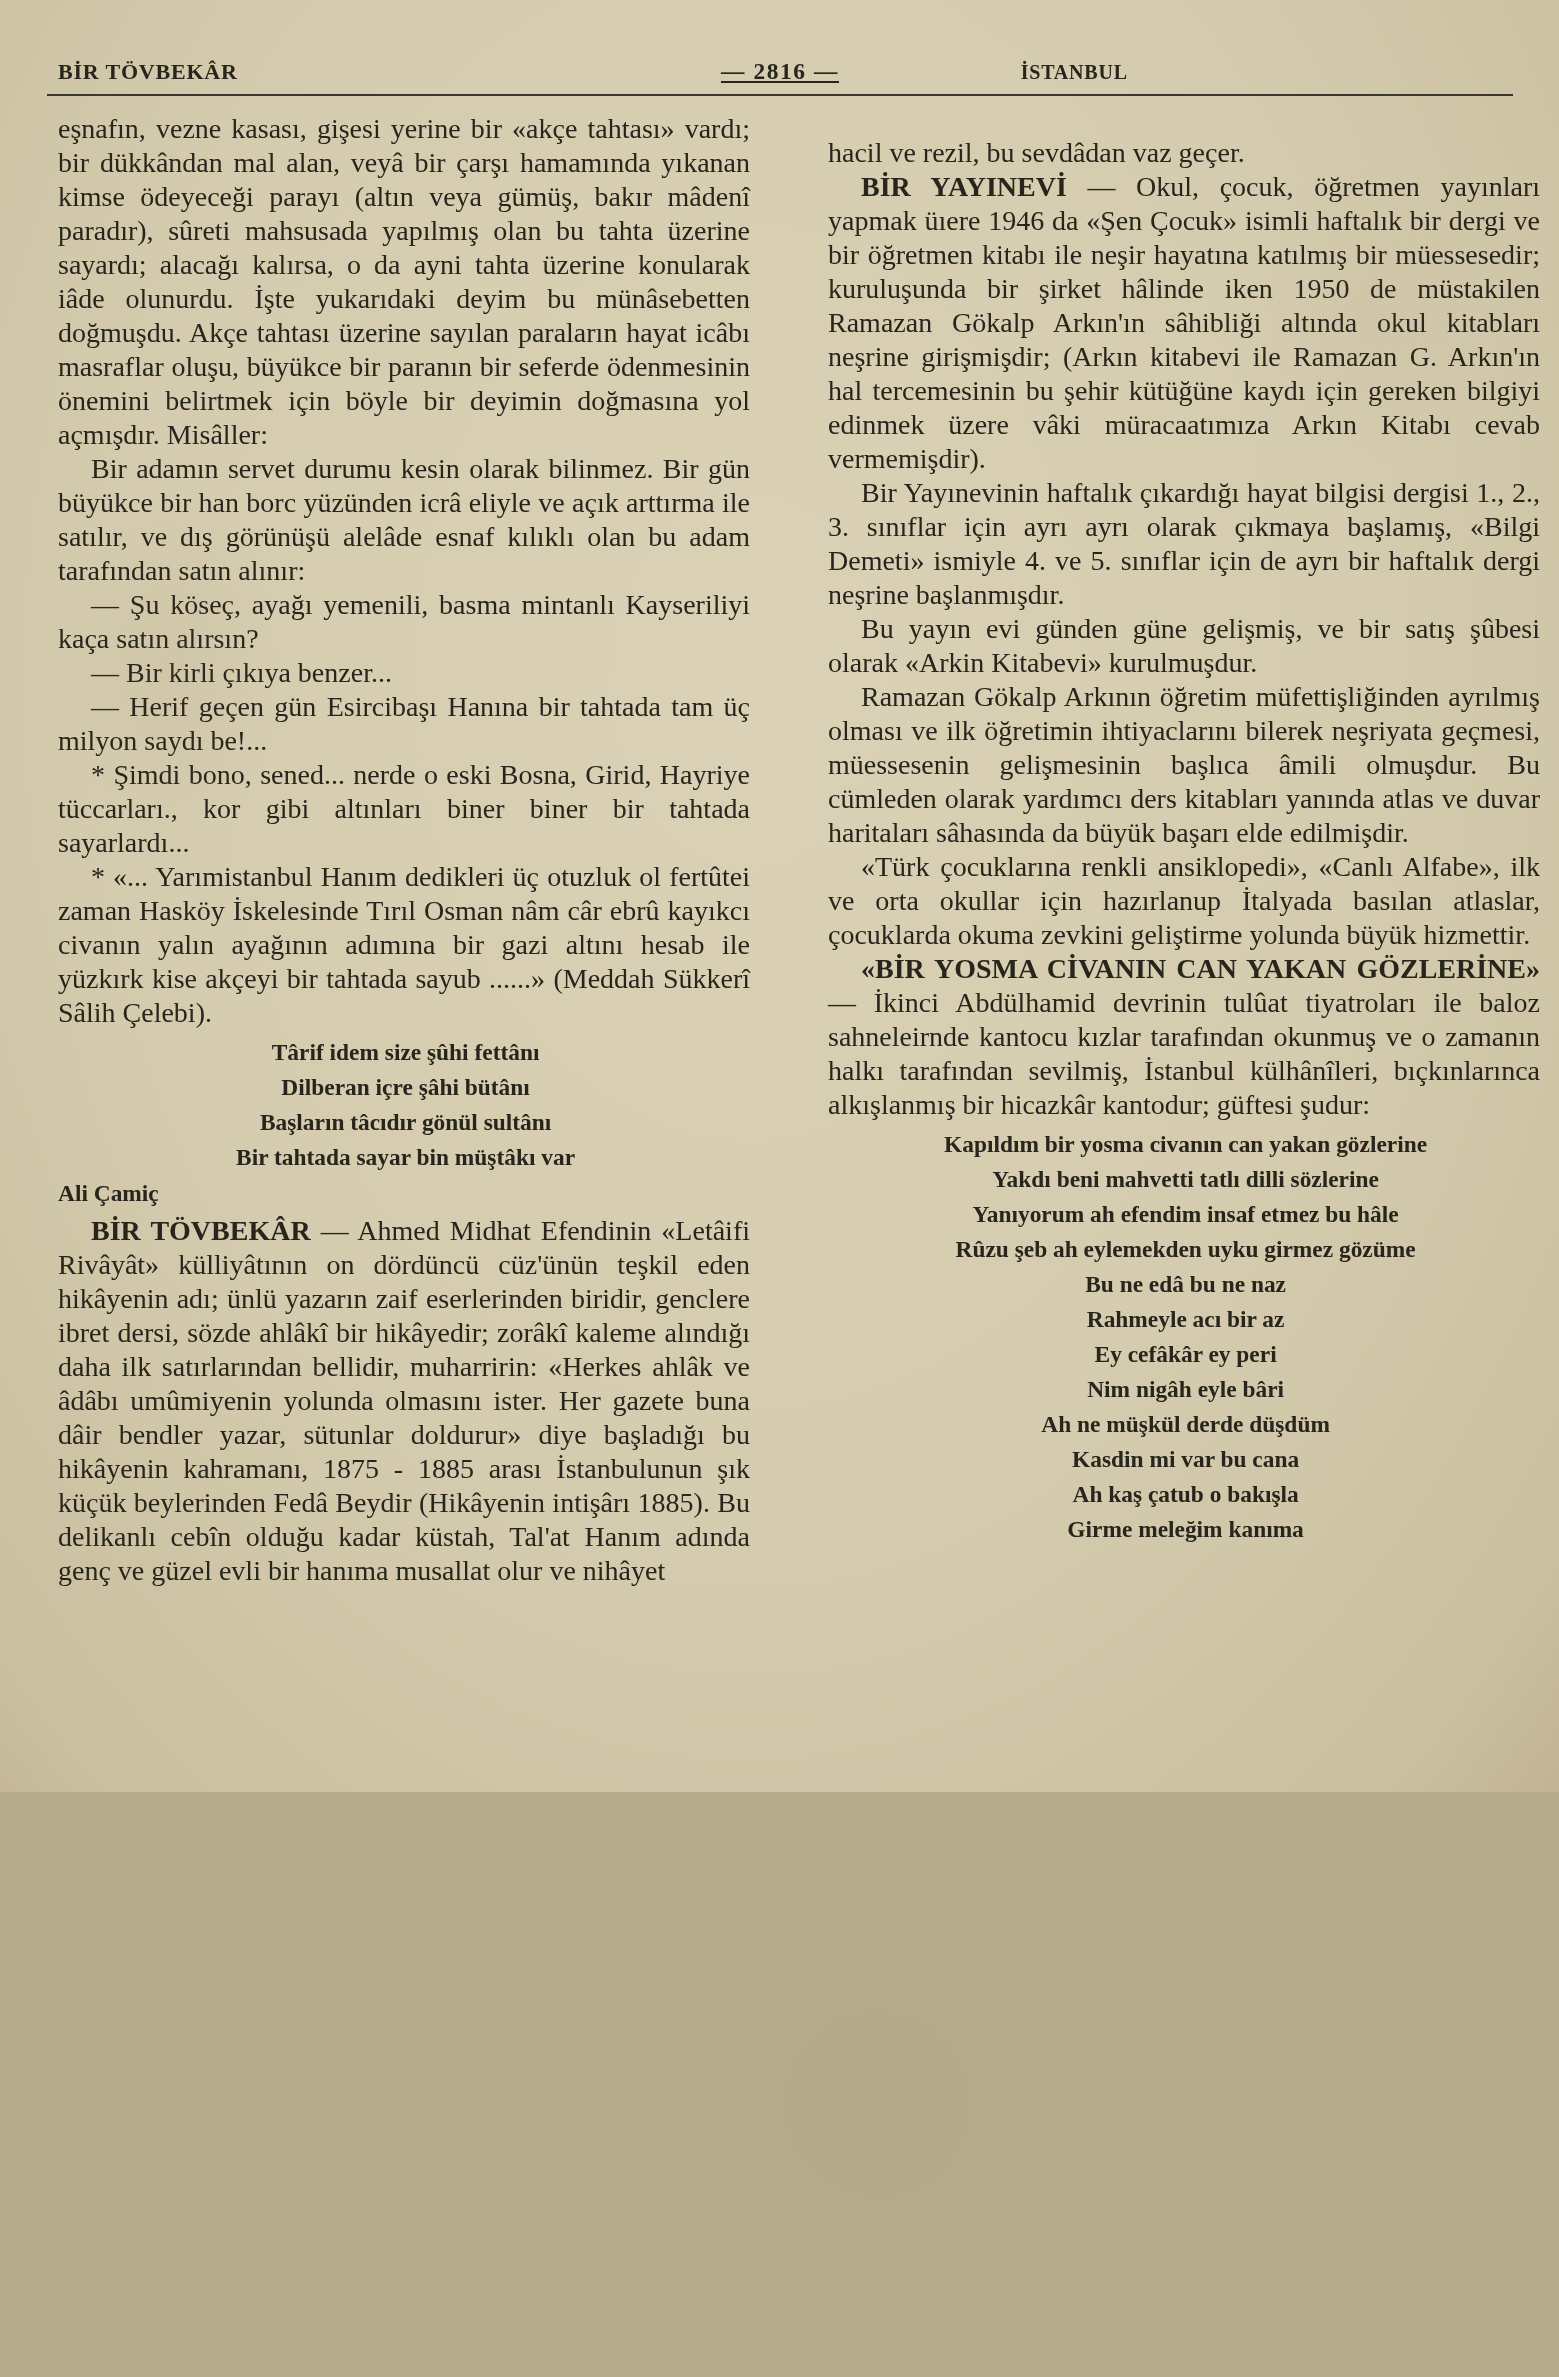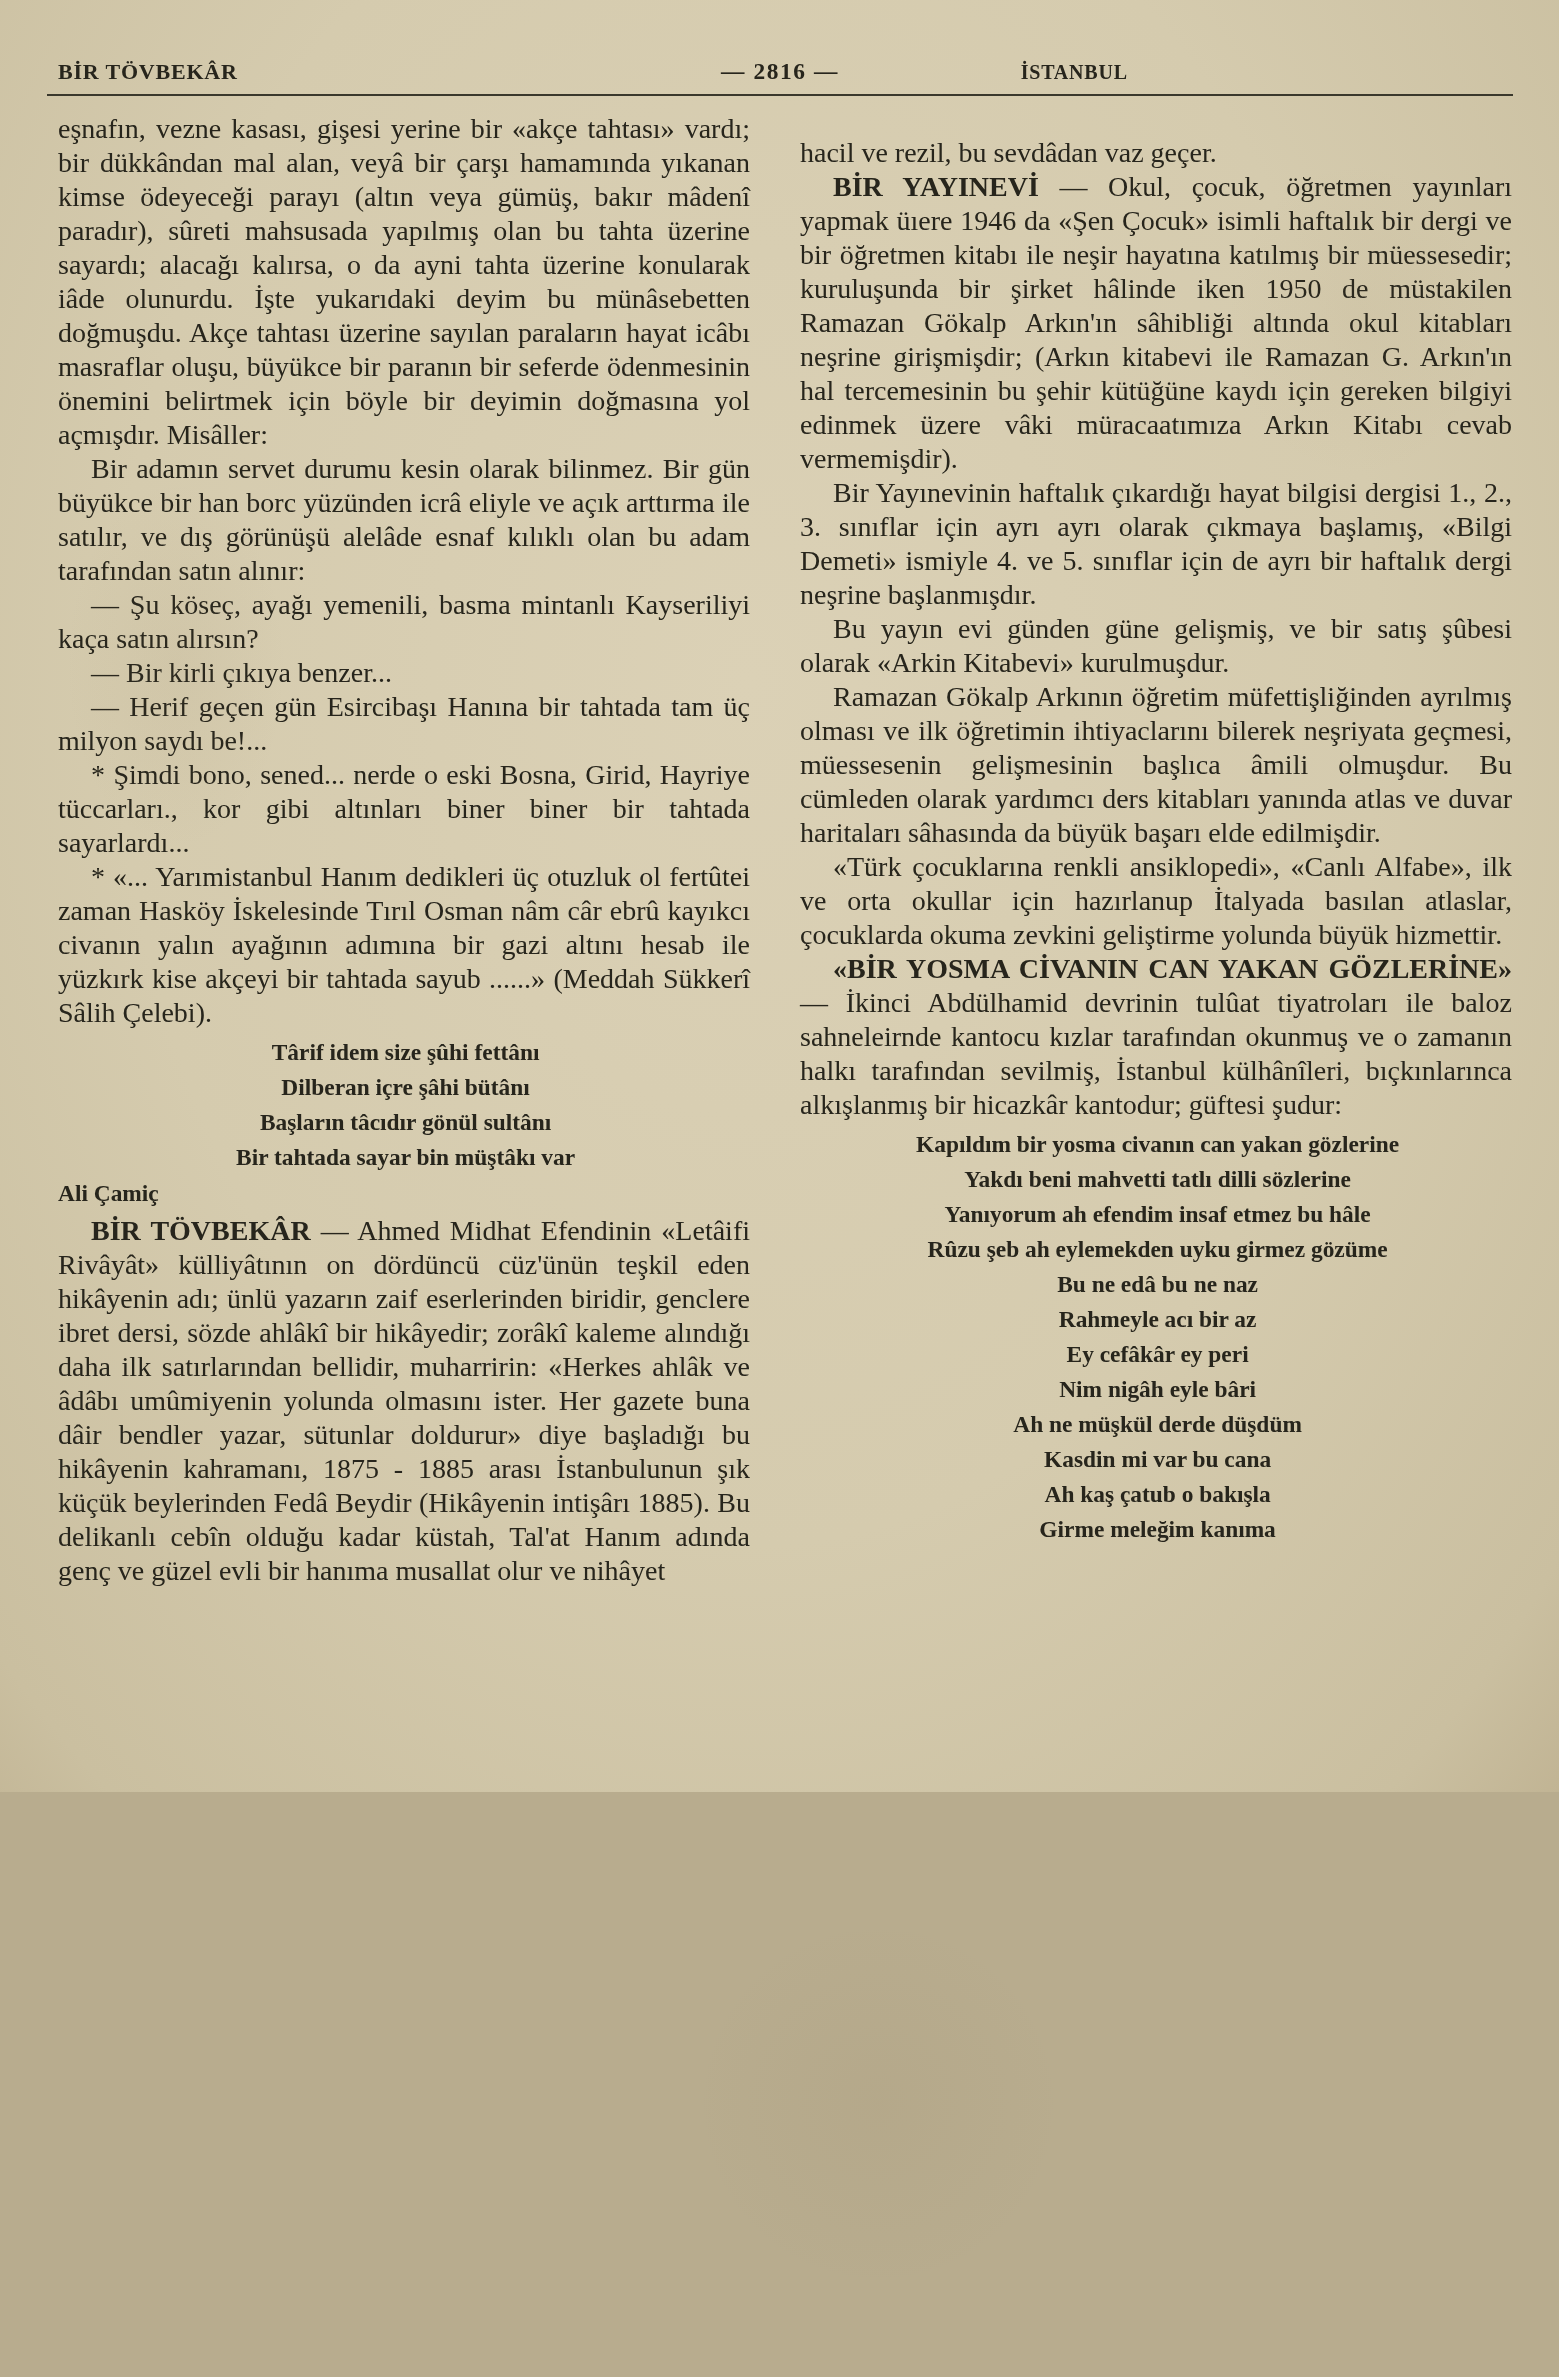--- a/index.html
+++ b/index.html
@@ -26,33 +26,33 @@
 
   
   .running-head {
     display: flex;
     align-items: baseline;
     padding: 42px 42px 0 42px;
     font-weight: bold;
     letter-spacing: 0.8px;
   }
   .running-head .rh-left  { flex: 1; text-align: left;  font-size: 22px; }
-  .running-head .rh-center{ flex: 1; text-align: center;font-size: 23.4px; letter-spacing: 1.6px; }
+  .running-head .rh-center{ flex: 1; text-align: center;font-size: 23.4px; letter-spacing: 1.6px; text-decoration: underline; }
   .running-head .rh-right { flex: 1; text-align: left; font-size: 20px; }
 
   .head-rule {
     height: 0;
     border-top: 2.1px solid #3a382c;
     margin: 8.5px 31px 0 31px;
   }
 
   
   .content {
     display: flex;
-    gap: 50px;
+    gap: 78px;
     padding: 16px 38px 0 42px;
   }
   .col {
     text-align: justify;
     font-size: 28px;
     line-height: 34px;
   }
   .col-left  { width: 692px; flex: 0 0 auto; }
   .col-right { width: 712px; flex: 0 0 auto; margin-top: 24px; }
 

